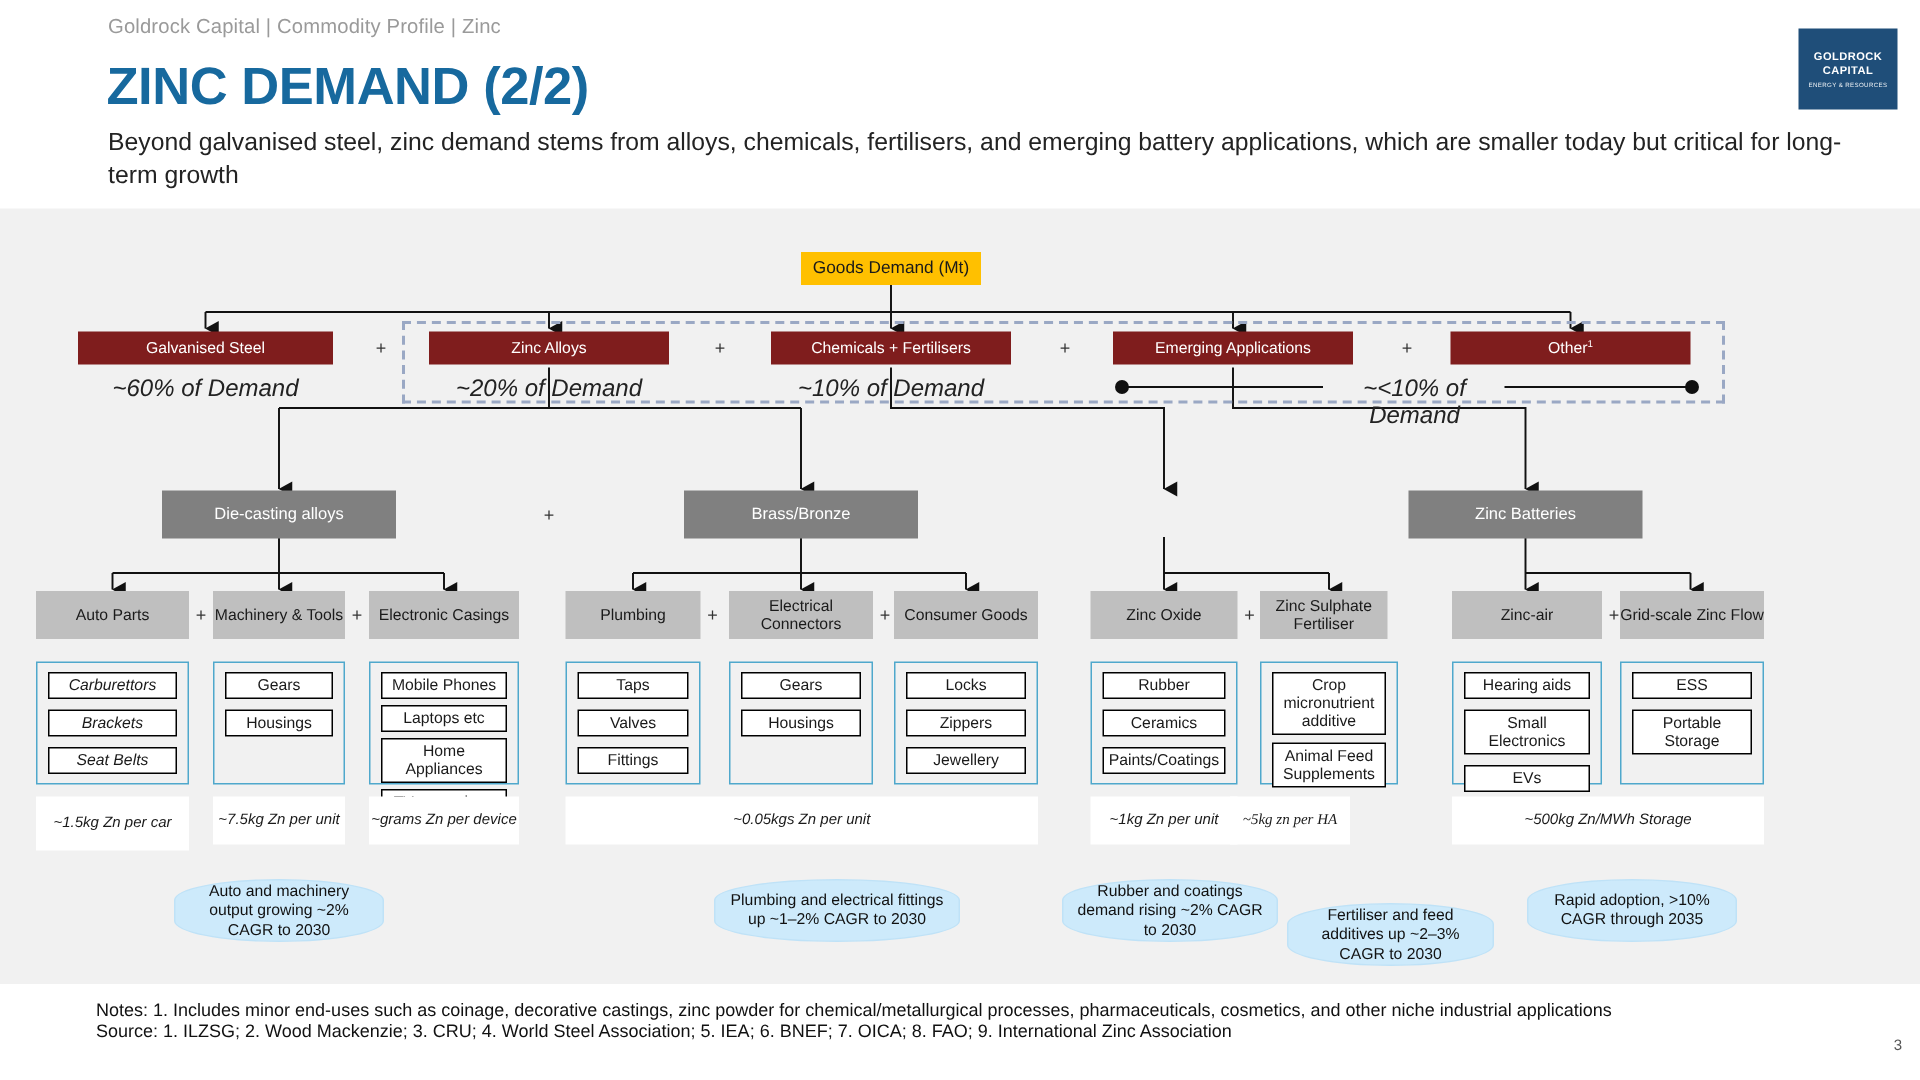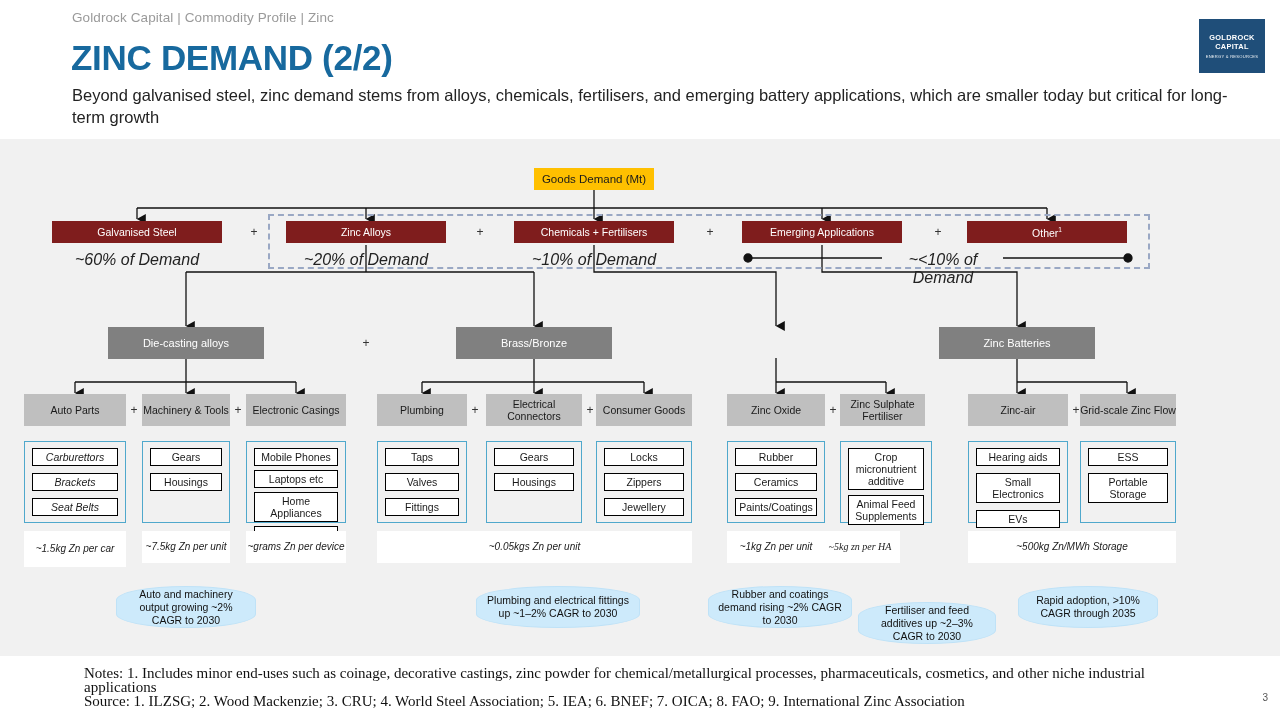--- a/index.html
+++ b/index.html
@@ -70,22 +70,22 @@
 
   
   .callout{position:absolute;box-sizing:border-box;
            background:#cdeafb;border:1px solid #bfe2f7;
            border-radius:50% / 14px;
            display:flex;align-items:center;justify-content:center;
            text-align:center;font-size:10.5px;line-height:13px;color:#111;
            padding:0 8px;}
 
   
-  #notes{position:absolute;left:84px;top:666px;width:1100px;
-         font-size:15px;line-height:14px;color:#111;font-family:Liberation Serif, serif;}
+  #notes{position:absolute;left:64px;top:666px;width:1100px;
+         font-size:12px;line-height:14px;color:#111;}
   #pagenum{position:absolute;right:12px;top:692px;font-size:10px;color:#555;}
   sup{font-size:62%;vertical-align:super;}
 </style>
 </head>
 <body>
 
 <div id="breadcrumb">Goldrock Capital | Commodity Profile | Zinc</div>
 <div id="page-title">ZINC DEMAND (2/2)</div>
 <div id="subtitle">Beyond galvanised steel, zinc demand stems from alloys, chemicals, fertilisers, and emerging battery applications, which are smaller today but critical for long-term growth</div>
 

